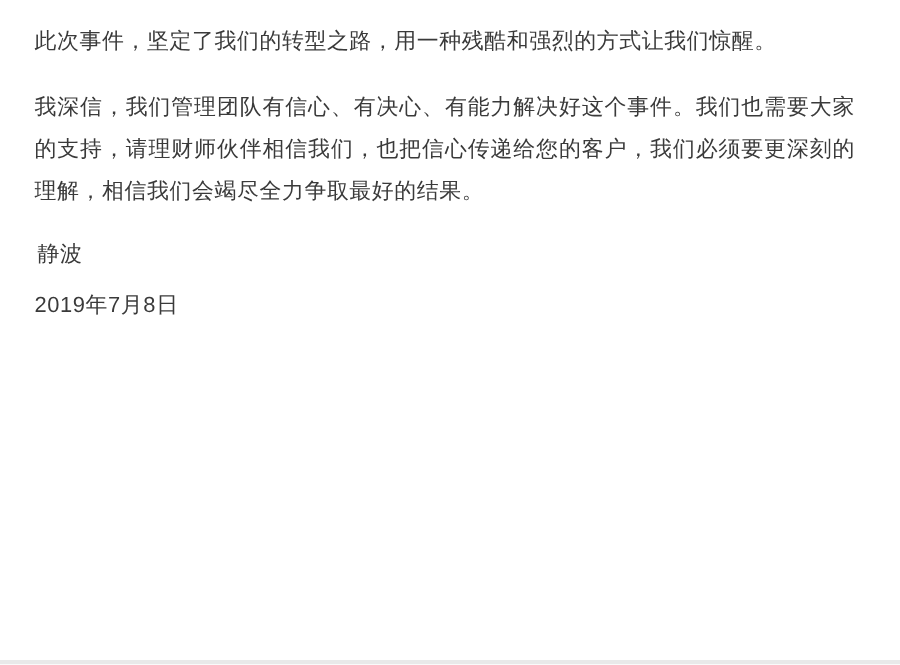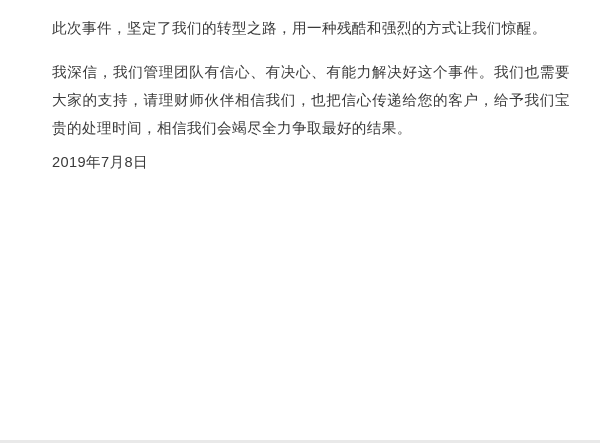--- a/index.html
+++ b/index.html
@@ -12,21 +12,21 @@
     background: #ffffff;
     font-family: "Liberation Sans", "DejaVu Sans", sans-serif;
     overflow: hidden;
   }
   .page {
     position: relative;
     width: 600px;
     height: 443px;
     background: #ffffff;
     box-sizing: border-box;
-    padding: 14px 30px 0 52px;
+    padding: 14px 30px 0 23px;
   }
   .doc-body {
     display: block;
   }
   .para {
     color: #3a3a3a;
     font-size: 14.6px;
     line-height: 28px;
     letter-spacing: 0.4px;
     margin: 0 0 16px 0;
@@ -59,17 +59,18 @@
     height: 3px;
     background: #e9e9e9;
   }
 </style>
 </head>
 <body>
 
 <div class="page">
   <div class="doc-body">
     <p class="para">此次事件，坚定了我们的转型之路，用一种残酷和强烈的方式让我们惊醒。</p>
-    <p class="para">我深信，我们管理团队有信心、有决心、有能力解决好这个事件。我们也需要大家的支持，请理财师伙伴相信我们，也把信心传递给您的客户，给予我们宝贵的处理时间，相信我们会竭尽全力争取最好的结果。</p>
+    <p class="para">我深信，我们管理团队有信心、有决心、有能力解决好这个事件。我们也需要大家的支持，请理财师伙伴相信我们，也把信心传递给您的客户，我们必须要更深刻的理解，相信我们会竭尽全力争取最好的结果。</p>
+    <div class="signature">静波</div>
     <div class="date">2019年7月8日</div>
   </div>
   <div class="bottom-rule"></div>
 </div>
 
 </body></html>

